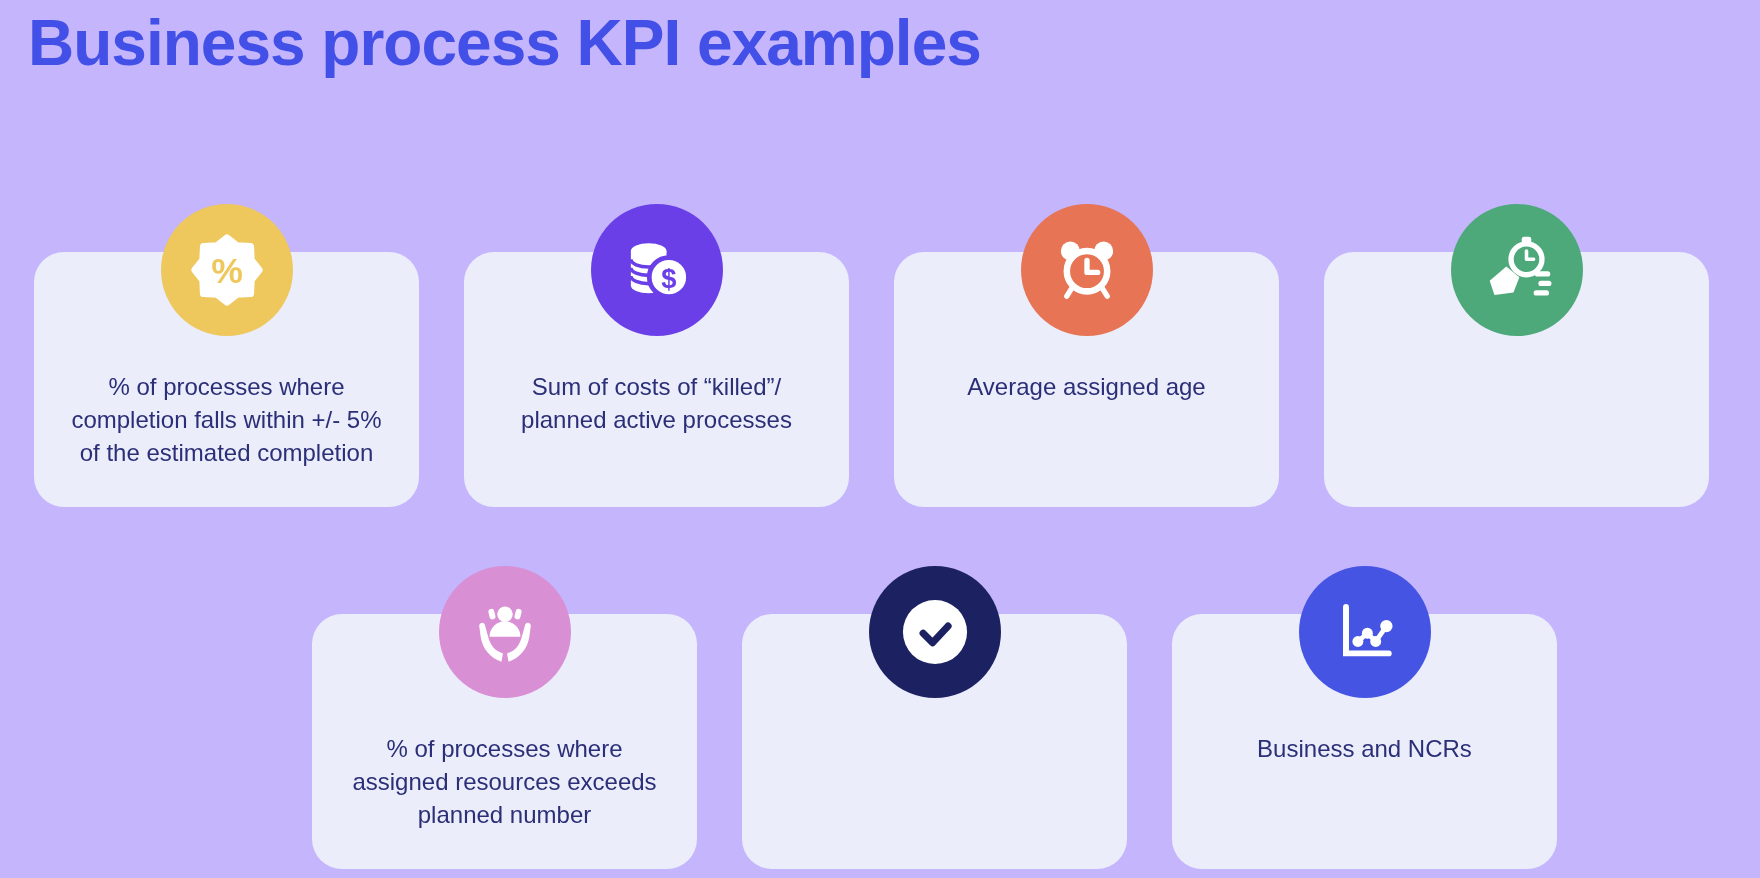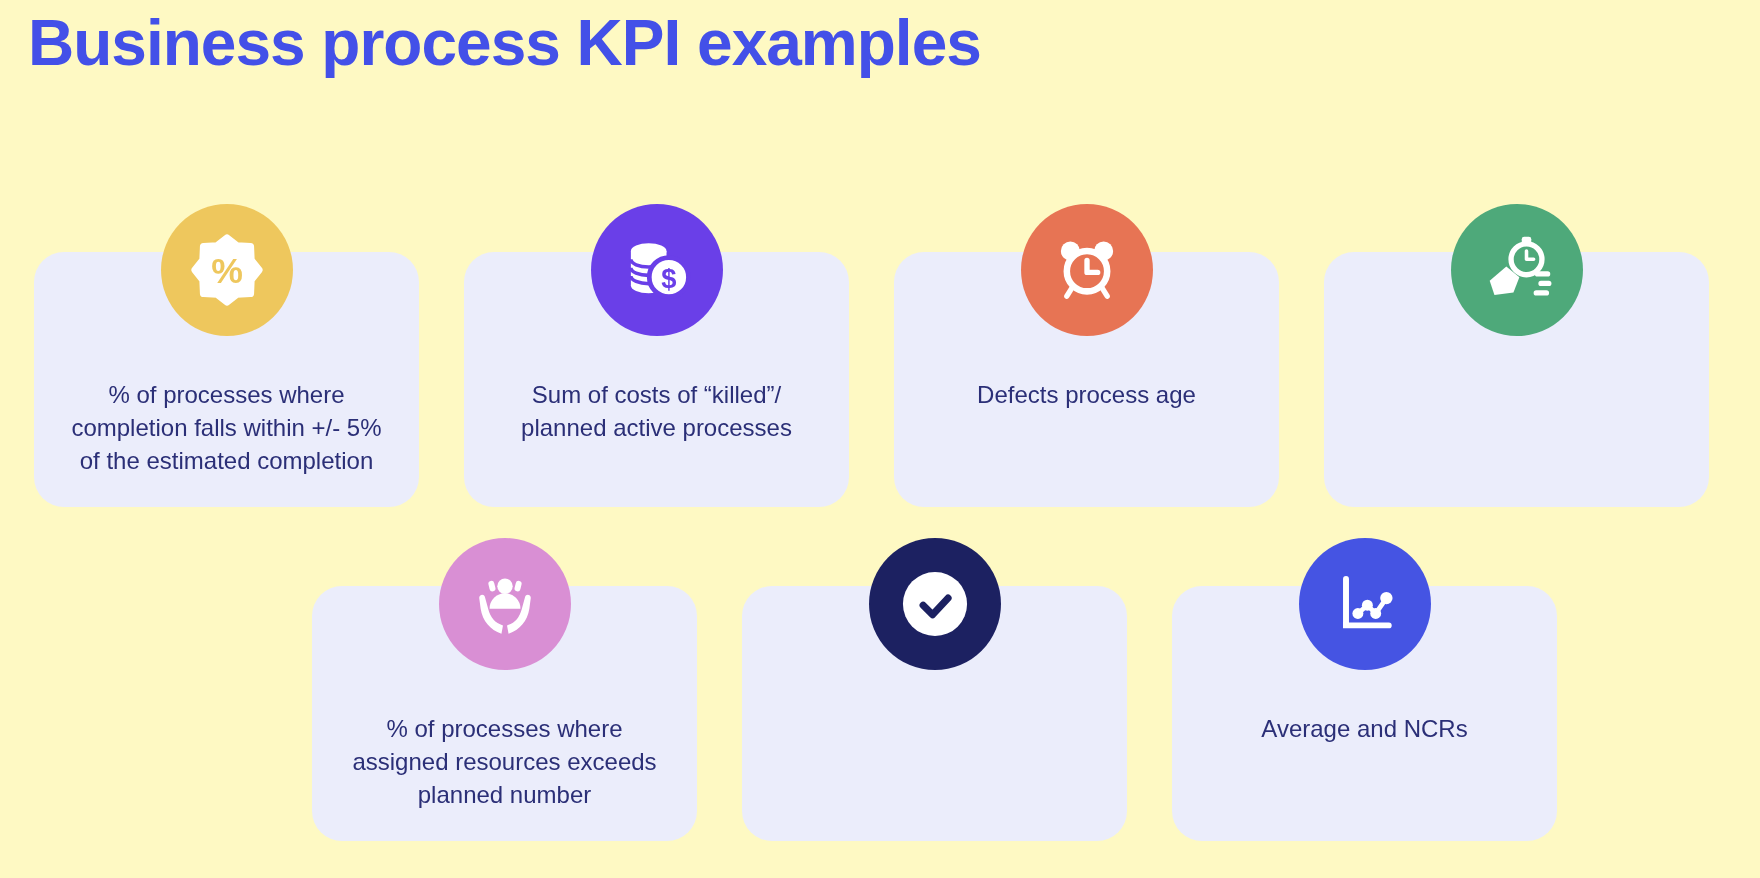--- a/index.html
+++ b/index.html
@@ -1,42 +1,42 @@
 <!DOCTYPE html>
 <html><head>
 <meta charset="utf-8">
 <style>
   * { margin: 0; padding: 0; box-sizing: border-box; }
   html, body { width: 1760px; height: 878px; background: #ffffff; overflow: hidden;
     font-family: "Liberation Sans", "DejaVu Sans", sans-serif; }
-  .page { position: relative; width: 1760px; height: 878px; background: #fef9c3; }
+  .page { position: relative; width: 1760px; height: 878px; background: #c4b5fd; }
 
   .title { position: absolute; left: 28px; top: 6px; font-size: 64px; font-weight: 700;
     letter-spacing: -1px; color: #4350E8; }
 
   .row { position: absolute; display: flex; gap: 45px; }
   .row-1 { left: 34px;  top: 252px; }
-  .row-2 { left: 312px; top: 586px; }
+  .row-2 { left: 312px; top: 614px; }
 
   .card { position: relative; width: 385px; height: 255px; background: #EBEDFB;
     border-radius: 30px; }
 
   .icon-circle { position: absolute; left: 50%; top: -48px; transform: translateX(-50%);
     width: 132px; height: 132px; border-radius: 50%;
     display: flex; align-items: center; justify-content: center; }
 
   .c-yellow { background: #EEC75D; }
   .c-purple { background: #6A3FE8; }
   .c-orange { background: #E77454; }
   .c-green  { background: #4EA97A; }
   .c-pink   { background: #D98FD4; }
   .c-navy   { background: #1C2161; }
   .c-blue   { background: #4554E3; }
 
-  .card-label { position: absolute; top: 110px; left: 0; right: 0; margin: 16px auto;
+  .card-label { position: absolute; top: 110px; left: 0; right: 0; margin: 8px auto;
     max-width: 330px; text-align: center; font-size: 24px; line-height: 33px;
     color: #2B2F77; }
 
   svg text { font-family: "Liberation Sans", "DejaVu Sans", sans-serif; }
 </style>
 </head>
 <body>
 
 <div class="page">
 
@@ -74,21 +74,21 @@
       <div class="icon-circle c-orange">
         <svg width="76" height="76" viewBox="0 0 64 64" aria-hidden="true">
           <circle cx="18" cy="16" r="8" fill="#ffffff"></circle>
           <circle cx="46" cy="16" r="8" fill="#ffffff"></circle>
           <circle cx="32" cy="33" r="17" fill="#E77454" stroke="#ffffff" stroke-width="5.5"></circle>
           <path d="M32,24 V34 H41" fill="none" stroke="#ffffff" stroke-width="4.5" stroke-linecap="round" stroke-linejoin="round"></path>
           <line x1="20" y1="46" x2="15" y2="54" stroke="#ffffff" stroke-width="4.5" stroke-linecap="round"></line>
           <line x1="44" y1="46" x2="49" y2="54" stroke="#ffffff" stroke-width="4.5" stroke-linecap="round"></line>
         </svg>
       </div>
-      <p class="card-label">Defects process age</p>
+      <p class="card-label">Average assigned age</p>
     </div>
 
     <div class="card">
       <div class="icon-circle c-green">
         <svg width="76" height="76" viewBox="0 0 64 64" aria-hidden="true">
           <rect x="36" y="4" width="8" height="6" rx="2" fill="#ffffff"></rect>
           <circle cx="40" cy="23" r="13" fill="none" stroke="#ffffff" stroke-width="4.5"></circle>
           <path d="M40,23 V16 M40,23 H46" fill="none" stroke="#ffffff" stroke-width="3" stroke-linecap="round"></path>
           <path d="M9,41 L23,29 L34,38 L29,51 L13,53 Z" fill="#ffffff"></path>
           <rect x="47" y="33" width="13" height="4.5" rx="2.2" fill="#ffffff"></rect>
@@ -131,18 +131,18 @@
       <div class="icon-circle c-blue">
         <svg width="76" height="76" viewBox="0 0 64 64" aria-hidden="true">
           <path d="M16,11 L16,50 L52,50" fill="none" stroke="#ffffff" stroke-width="5" stroke-linecap="round"></path>
           <polyline points="26,40 34,33 41,40 50,27" fill="none" stroke="#ffffff" stroke-width="4"></polyline>
           <circle cx="26" cy="40" r="4.6" fill="#ffffff"></circle>
           <circle cx="34" cy="33" r="4.6" fill="#ffffff"></circle>
           <circle cx="41" cy="40" r="4.6" fill="#ffffff"></circle>
           <circle cx="50" cy="27" r="5.2" fill="#ffffff"></circle>
         </svg>
       </div>
-      <p class="card-label">Average and NCRs</p>
+      <p class="card-label">Business and NCRs</p>
     </div>
 
   </div>
 
 </div>
 
 </body></html>

